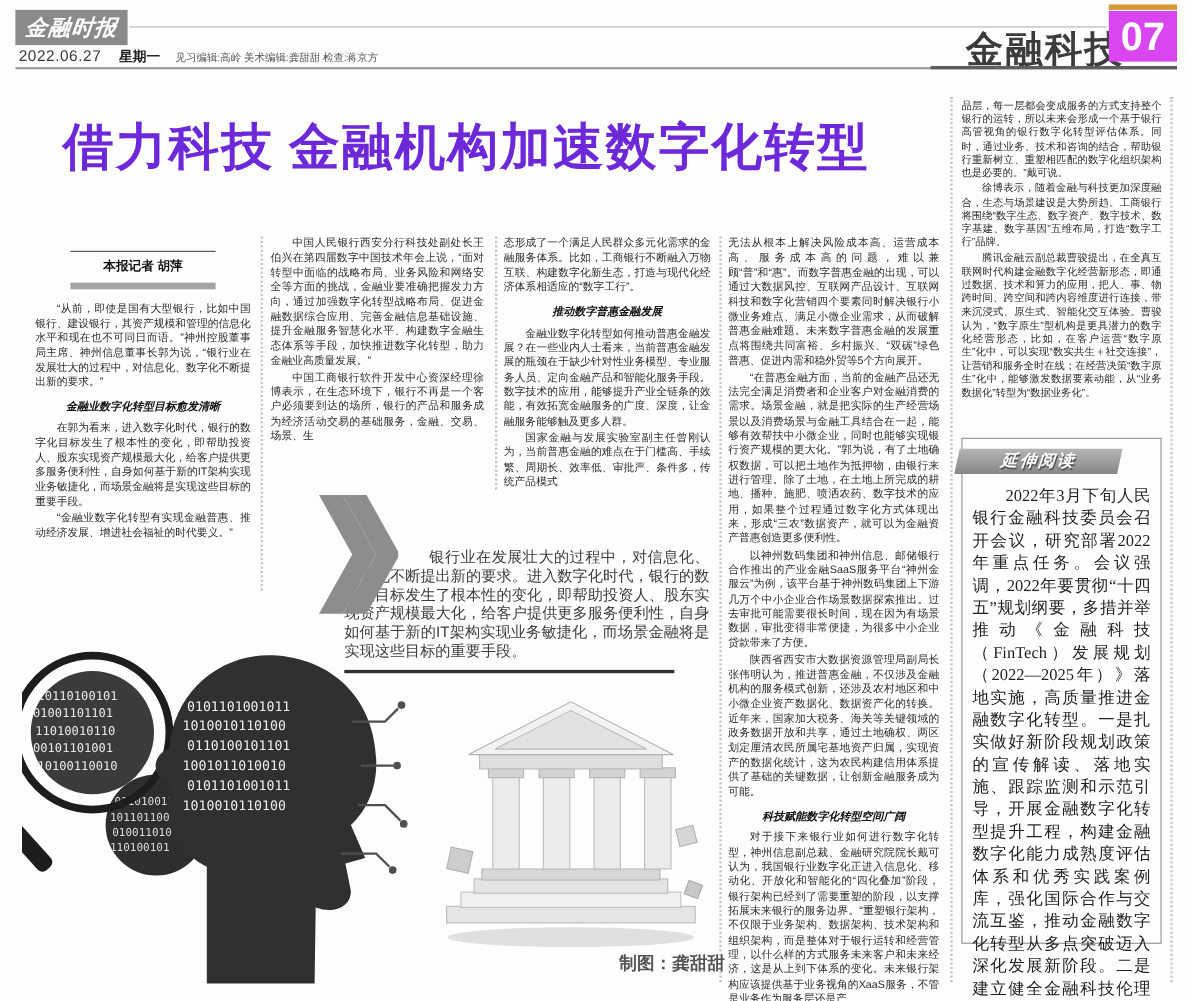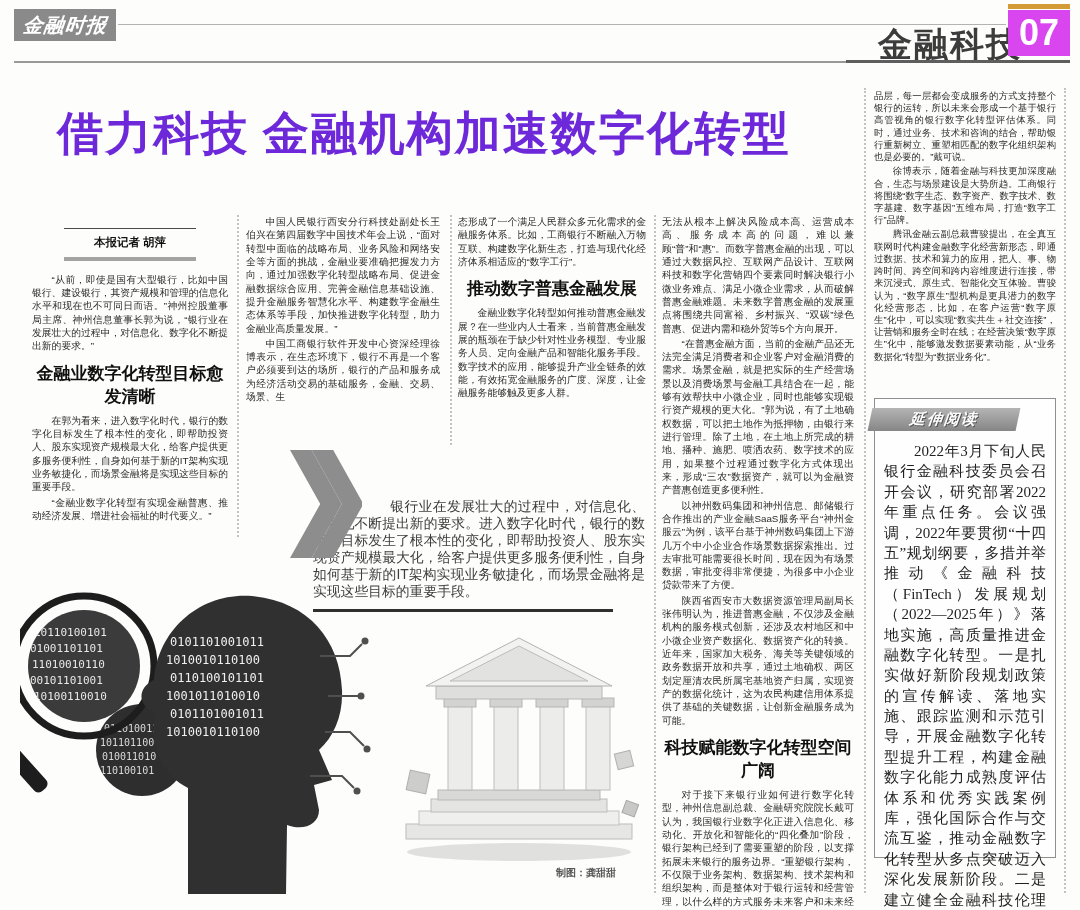--- a/index.html
+++ b/index.html
@@ -26,50 +26,50 @@
 
   
   .headline{position:absolute;left:28px;top:102px;width:792px;text-align:center;
             font-family:"Liberation Serif","DejaVu Serif",serif;font-weight:900;
             font-size:46px;letter-spacing:2px;color:#6d28d9;line-height:1.4;}
 
   
   .col{position:absolute;top:215px;font-size:9.8px;line-height:1.36;text-align:justify;color:#2b2b2b;}
   .col p{margin:0 0 2px;text-indent:2em;}
   .col p.noindent{text-indent:0;}
-  .subhead{font-weight:bold;font-size:17px;text-align:center;color:#101010;
-           margin:9px 0 6px;text-indent:0 !important;}
+  .subhead{font-weight:bold;font-size:10px;text-align:center;color:#101010;
+           margin:9px 0 6px;text-indent:0 !important;font-style:italic;}
   .col1{left:32px;width:196px;}
   .col2{left:246px;width:194px;}
   .col3{left:458px;width:188px;}
   .col4{left:662px;width:192px;}
   .col5{left:874px;top:90px;width:182px;font-size:9.4px;line-height:1.3;max-height:306px;overflow:hidden;}
 
-  .byline-box{width:132px;margin:13px auto 12px;border-top:1px solid #4a4a4a;border-bottom:4px solid #a3a3a3;
+  .byline-box{width:132px;margin:13px auto 12px;border-top:1px solid #4a4a4a;border-bottom:6px solid #a3a3a3;
               text-align:center;font-weight:bold;font-size:11.5px;padding:6px 0;color:#111;}
 
   .vsep{position:absolute;width:0;border-left:2px dotted #c3c3c3;}
   .vsep1{left:237px;top:215px;height:322px;}
   .vsep2{left:450px;top:215px;height:230px;}
   .vsep3{left:654px;top:215px;height:678px;}
   .vsep4{left:864px;top:88px;height:805px;}
   .vsep5{left:1064px;top:88px;height:805px;}
 
   
   .pullquote{position:absolute;left:288px;top:446px;width:358px;}
   .pq-chevron{position:absolute;left:2px;top:2px;}
   .pq-text{margin:52px 0 0 25px;width:332px;font-size:13.8px;line-height:1.24;color:#3d3d3d;
            text-align:justify;text-indent:5.6em;font-weight:500;}
   .pq-rule{margin:8px 0 0 25px;width:300px;height:3.5px;background:#2f2f2f;}
 
   
   .brain{position:absolute;left:20px;top:536px;width:352px;height:362px;}
   .building{position:absolute;left:388px;top:632px;width:262px;height:235px;}
-  .illu-credit{position:absolute;left:556px;top:866px;width:110px;text-align:left;
-               font-size:10px;font-weight:bold;color:#555;}
+  .illu-credit{position:absolute;left:556px;top:866px;width:110px;text-align:center;
+               font-size:16px;font-weight:bold;color:#555;}
 
   
   .extended{position:absolute;left:874px;top:398px;width:180px;height:458px;border:1px solid #8f8f8f;
             background:#fefefe;}
   .ext-ribbon{position:absolute;left:-5px;top:9px;width:148px;height:23px;
               background:linear-gradient(#b4b4b4,#868686);transform:skewX(-12deg);
               display:flex;align-items:center;justify-content:center;}
   .ext-title{font-family:"Liberation Serif","DejaVu Serif",serif;font-style:italic;font-weight:bold;
              font-size:15px;color:#fdfdfd;letter-spacing:2px;text-shadow:1px 1px 0 #555;transform:skewX(6deg);}
   .ext-body{margin:42px 9px 6px;font-family:"Liberation Serif","DejaVu Serif",serif;
@@ -79,20 +79,23 @@
 </style>
 </head>
 <body>
 
 <div class="page">
 
   <div class="logo-block">
     <span class="logo-text">金融时报</span>
   </div>
   <div class="rule-logo"></div>
+  <div class="dateline">
+    <span class="dl-date">2022.06.27</span><span class="dl-week">星期一</span><span class="dl-editors">见习编辑:高岭  美术编辑:龚甜甜  检查:蒋京方</span>
+  </div>
   <div class="section-title">金融科技</div>
   <div class="accent-bar"></div>
   <div class="pagenum">07</div>
   <div class="rule-header"></div>
   <div class="rule-header-dark"></div>
 
   <div class="headline">借力科技 金融机构加速数字化转型</div>
 
   <div class="vsep vsep1"></div>
   <div class="vsep vsep2"></div>
@@ -110,20 +113,21 @@
 
   <div class="col col2">
     <p>中国人民银行西安分行科技处副处长王伯兴在第四届数字中国技术年会上说，“面对转型中面临的战略布局、业务风险和网络安全等方面的挑战，金融业要准确把握发力方向，通过加强数字化转型战略布局、促进金融数据综合应用、完善金融信息基础设施、提升金融服务智慧化水平、构建数字金融生态体系等手段，加快推进数字化转型，助力金融业高质量发展。”</p>
     <p>中国工商银行软件开发中心资深经理徐博表示，在生态环境下，银行不再是一个客户必须要到达的场所，银行的产品和服务成为经济活动交易的基础服务，金融、交易、场景、生</p>
   </div>
 
   <div class="col col3">
     <p class="noindent">态形成了一个满足人民群众多元化需求的金融服务体系。比如，工商银行不断融入万物互联、构建数字化新生态，打造与现代化经济体系相适应的“数字工行”。</p>
     <div class="subhead">推动数字普惠金融发展</div>
     <p>金融业数字化转型如何推动普惠金融发展？在一些业内人士看来，当前普惠金融发展的瓶颈在于缺少针对性业务模型、专业服务人员、定向金融产品和智能化服务手段。数字技术的应用，能够提升产业全链条的效能，有效拓宽金融服务的广度、深度，让金融服务能够触及更多人群。</p>
+    <p>国家金融与发展实验室副主任曾刚认为，当前普惠金融的难点在于门槛高、手续繁、周期长、效率低、审批严、条件多，传统产品模式</p>
   </div>
 
   <div class="col col4">
     <p class="noindent">无法从根本上解决风险成本高、运营成本高、服务成本高的问题，难以兼顾“普”和“惠”。而数字普惠金融的出现，可以通过大数据风控、互联网产品设计、互联网科技和数字化营销四个要素同时解决银行小微业务难点、满足小微企业需求，从而破解普惠金融难题。未来数字普惠金融的发展重点将围绕共同富裕、乡村振兴、“双碳”绿色普惠、促进内需和稳外贸等5个方向展开。</p>
     <p>“在普惠金融方面，当前的金融产品还无法完全满足消费者和企业客户对金融消费的需求。场景金融，就是把实际的生产经营场景以及消费场景与金融工具结合在一起，能够有效帮扶中小微企业，同时也能够实现银行资产规模的更大化。”郭为说，有了土地确权数据，可以把土地作为抵押物，由银行来进行管理。除了土地，在土地上所完成的耕地、播种、施肥、喷洒农药、数字技术的应用，如果整个过程通过数字化方式体现出来，形成“三农”数据资产，就可以为金融资产普惠创造更多便利性。</p>
     <p>以神州数码集团和神州信息、邮储银行合作推出的产业金融SaaS服务平台“神州金服云”为例，该平台基于神州数码集团上下游几万个中小企业合作场景数据探索推出。过去审批可能需要很长时间，现在因为有场景数据，审批变得非常便捷，为很多中小企业贷款带来了方便。</p>
     <p>陕西省西安市大数据资源管理局副局长张伟明认为，推进普惠金融，不仅涉及金融机构的服务模式创新，还涉及农村地区和中小微企业资产数据化、数据资产化的转换。近年来，国家加大税务、海关等关键领域的政务数据开放和共享，通过土地确权、两区划定厘清农民所属宅基地资产归属，实现资产的数据化统计，这为农民构建信用体系提供了基础的关键数据，让创新金融服务成为可能。</p>
     <div class="subhead">科技赋能数字化转型空间广阔</div>
     <p>对于接下来银行业如何进行数字化转型，神州信息副总裁、金融研究院院长戴可认为，我国银行业数字化正进入信息化、移动化、开放化和智能化的“四化叠加”阶段，银行架构已经到了需要重塑的阶段，以支撑拓展未来银行的服务边界。“重塑银行架构，不仅限于业务架构、数据架构、技术架构和组织架构，而是整体对于银行运转和经营管理，以什么样的方式服务未来客户和未来经济，这是从上到下体系的变化。未来银行架构应该提供基于业务视角的XaaS服务，不管是业务作为服务层还是产</p>
   </div>

